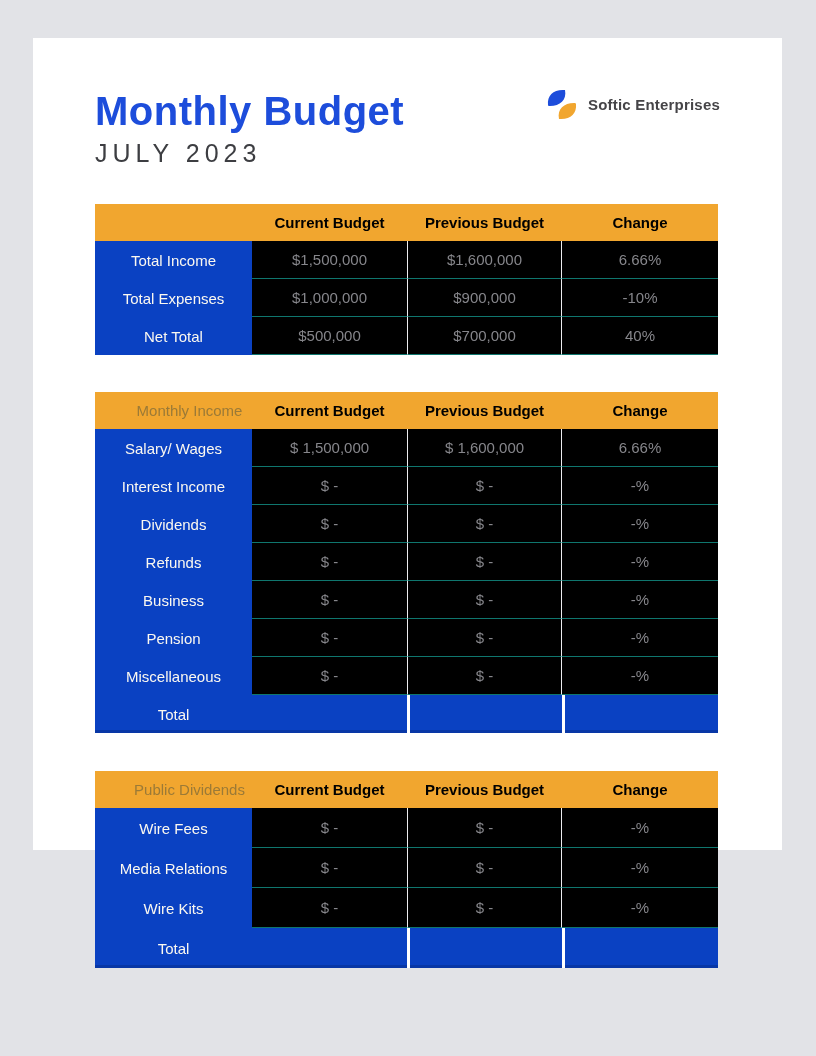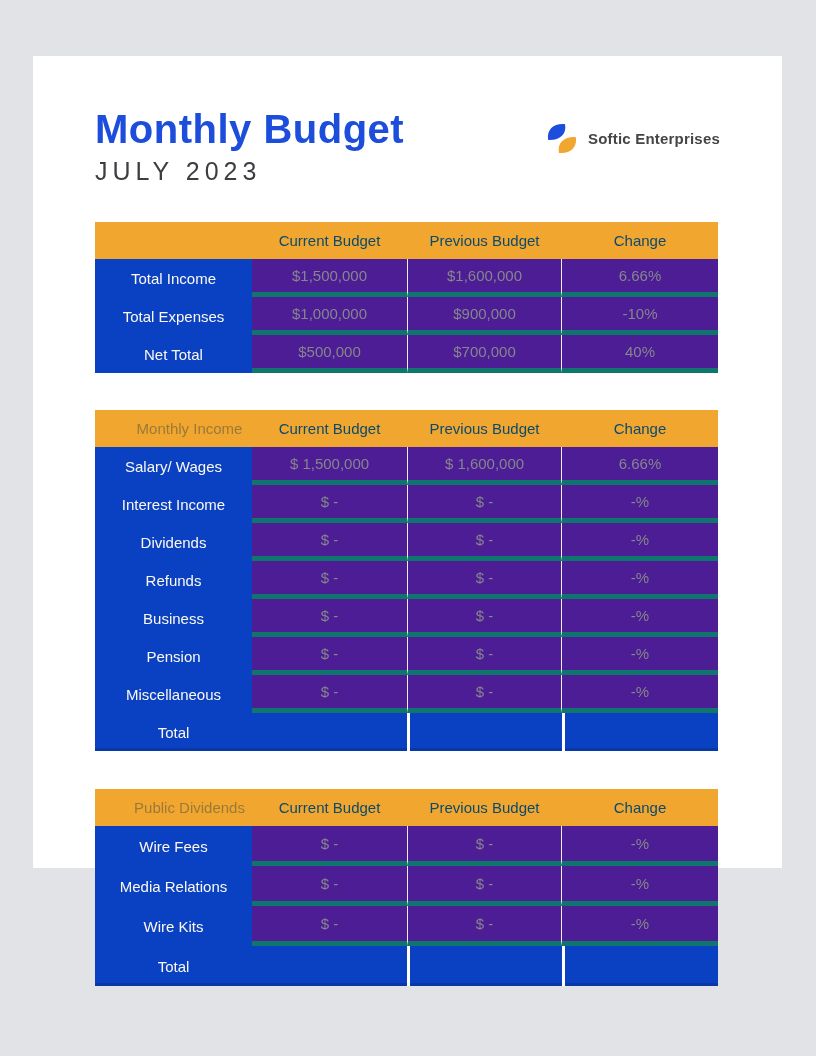--- a/index.html
+++ b/index.html
@@ -3,65 +3,65 @@
 <meta charset="utf-8">
 <style>
   * { margin:0; padding:0; box-sizing:border-box; }
   html,body { width:816px; height:1056px; }
   body {
     background:#e2e3e7;
     font-family:"Liberation Sans", sans-serif;
     position:relative;
   }
   .sheet {
-    position:absolute; left:33px; top:56px;
+    position:absolute; left:33px; top:38px;
     width:749px; height:812px;
     background:#ffffff;
     padding:50px 62px 0 62px;
   }
   
   .doc-header { display:flex; justify-content:space-between; align-items:flex-start; }
   .title-block {}
   .doc-title {
     font-size:40px; line-height:46px; font-weight:800;
     color:#1d4ddb; letter-spacing:0.5px;
   }
   .doc-subtitle {
     margin-top:6px; font-size:25px; line-height:26px;
     font-weight:500; color:#3d3e42; letter-spacing:5px;
   }
-  .brand { display:flex; align-items:center; gap:9px; margin-top:16px; }
+  .brand { display:flex; align-items:center; gap:9px; }
   .brand-logo { width:34px; height:33px; flex:0 0 auto; }
   .brand-name { font-size:15px; font-weight:800; color:#454447; letter-spacing:0.2px; white-space:nowrap; }
   
   .tbl {
     width:623px;
     display:grid;
     grid-template-columns:157px 155px 155px 156px;
   }
   .tbl-1 { margin-top:38px; }
   .tbl-2 { margin-top:37px; }
   .tbl-3 { margin-top:38px; }
   .row { display:contents; }
   .hcell {
     height:37px; background:#f1a62f;
     display:flex; align-items:center; justify-content:center;
-    font-size:15px; font-weight:400; color:#0c4a6e;
+    font-size:15px; font-weight:700; color:#000000;
   }
   .hcell.corner { font-weight:400; color:#9b7a37;padding-left:32px; }
   .lcell {
     height:38px; background:#0a41c2;
     display:flex; align-items:center; justify-content:center;
     font-size:15px; color:#fbf8f0; font-weight:400;
   }
   .vcell {
-    height:38px; background:#4c1d95;
+    height:38px; background:#000000;
     display:flex; align-items:center; justify-content:center;
     font-size:15px; color:#86868b;
-    border-bottom:5px solid #0f766e;
+    border-bottom:1px solid #0f766e;
   }
   .vcell.mid { border-left:1px solid #ececef; border-right:1px solid #ececef; }
   .tbl-3 .lcell, .tbl-3 .vcell { height:40px; }
   
   .tcell {
     height:38px; background:#0a41c2;
     box-shadow:inset 0 -3px 0 rgba(0,0,0,0.14);
     display:flex; align-items:center; justify-content:center;
     font-size:15px; color:#fbf8f0;
   }

